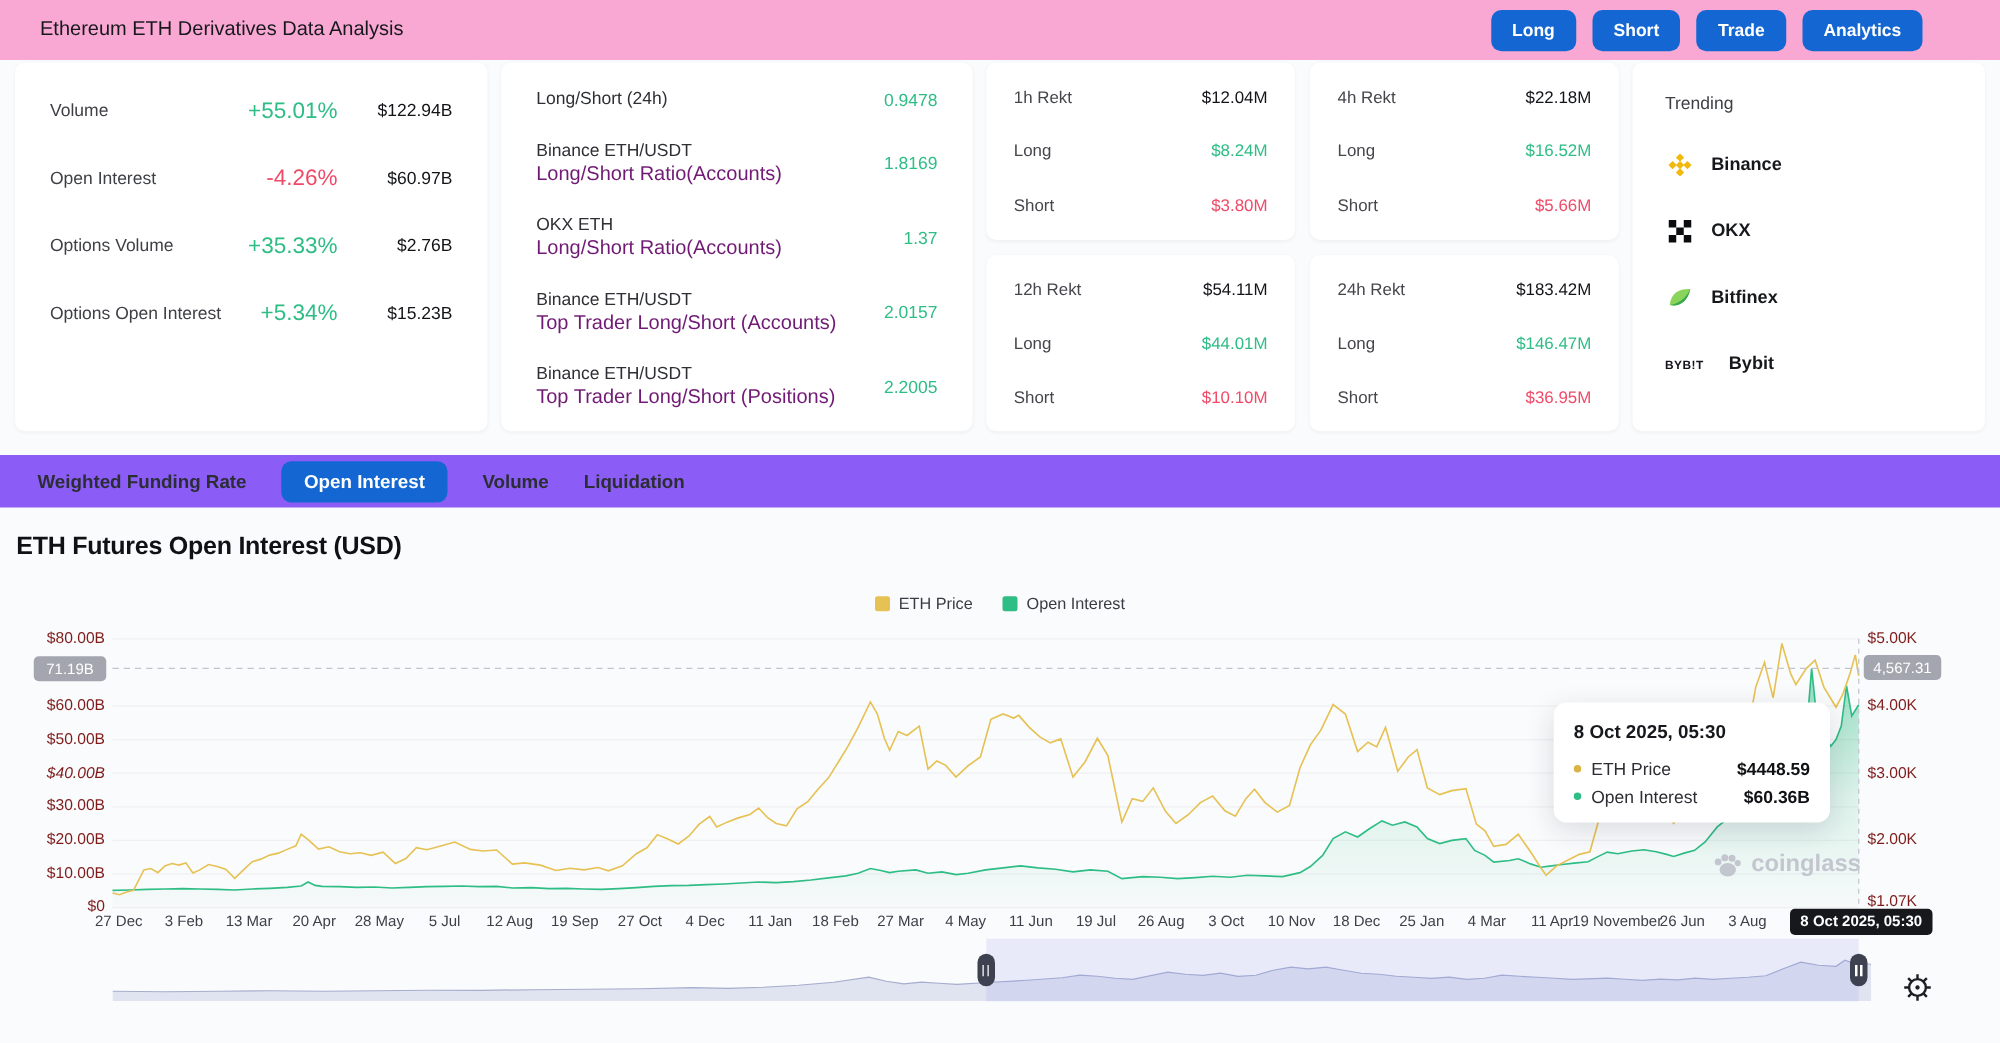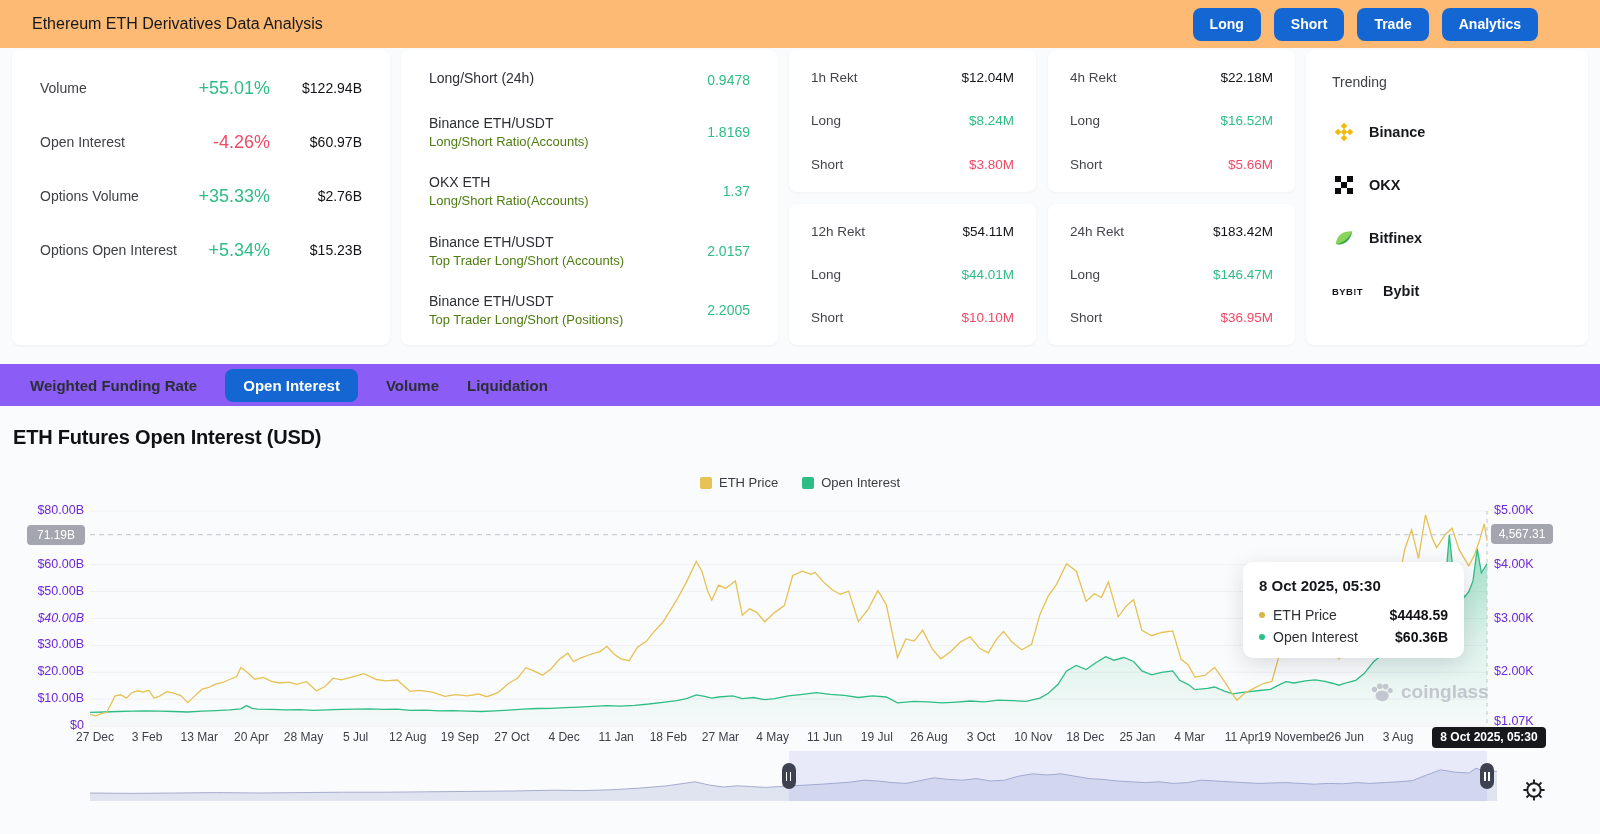--- a/index.html
+++ b/index.html
@@ -3,39 +3,39 @@
 <meta charset="utf-8">
 <style>
   * { box-sizing: border-box; }
   html,body { margin:0; padding:0; }
   body {
     width:1600px; height:834px; overflow:hidden; position:relative;
     background:#fafbfc; color:#17181c;
     font-family:"Liberation Sans","DejaVu Sans",sans-serif;
   }
   
-  .topbar { height:48px; background:#fdba74; display:flex; align-items:center;
+  .topbar { height:48px; background:#f9a8d4; display:flex; align-items:center;
     justify-content:space-between; padding:0 62px 0 32px; }
   .page-title { font-size:16px; font-weight:500; color:#17181c; }
   .topbar-buttons { display:flex; gap:13px; }
   .btn-primary { background:#1467d2; color:#fff; border:none; border-radius:8px;
     height:33px; padding:0 17px; font-size:14px; font-weight:700; font-family:inherit; cursor:pointer; }
   
   .cards-row { display:flex; gap:11px; margin:2px 12px 0; height:295px; }
   .card { background:#fff; border-radius:8px; box-shadow:0 1px 3px rgba(25,30,55,0.05); }
   .stats-card { width:378px; padding:26px 28px; display:flex; flex-direction:column; gap:30px; }
   .stat-row { display:flex; align-items:center; height:24px; }
   .stat-label { flex:1; font-size:14px; color:#3f4046; }
   .stat-change { width:86px; text-align:right; font-size:18px; }
   .stat-change.up { color:#2ebd85; } .stat-change.down { color:#f04a68; }
   .stat-value { width:92px; text-align:right; font-size:14px; color:#121316; font-weight:500; }
   .ratio-card { width:377px; padding:20px 28px 18px; display:flex; flex-direction:column; justify-content:space-between; }
   .ratio-row { display:flex; align-items:center; }
   .ratio-label .l1 { font-size:14px; color:#2e2f35; margin-bottom:3px; }
-  .ratio-label .l2 { font-size:13px; color:#4d7c0f; }
+  .ratio-label .l2 { font-size:16px; color:#701a75; }
   .ratio-value { margin-left:auto; font-size:14px; color:#2ebd85; font-weight:500; }
   .rekt-grid { width:506px; display:grid; grid-template-columns:1fr 1fr; grid-template-rows:1fr 1fr; gap:12px; }
   .rekt-card { padding:20px 22px; display:flex; flex-direction:column; justify-content:space-between; }
   .rekt-row { display:flex; justify-content:space-between; font-size:13.5px; }
   .rekt-row .k { color:#45464c; }
   .rekt-row .v { color:#131419; font-weight:500; }
   .rekt-row .v.green { color:#2ebd85; } .rekt-row .v.red { color:#f04a68; }
   .trending-card { flex:1; padding:24px 26px; }
   .trending-title { font-size:14px; color:#3f4046; margin-bottom:30px; }
   .trend-item { display:flex; align-items:center; gap:13px; margin-bottom:29px; height:24px; cursor:pointer; }
@@ -47,21 +47,21 @@
   .tab.active { background:#1467d2; color:#fff; padding:8px 18px; }
   
   .section-title { margin:20px 0 0 13px; font-size:20px; font-weight:800; color:#101114; height:33px; letter-spacing:-0.2px; }
   .chart-wrap { position:relative; width:1600px; height:374px; }
   .legend { position:absolute; top:16px; left:0; right:0; display:flex; justify-content:center; gap:24px; }
   .legend-item { display:flex; align-items:center; gap:7px; cursor:pointer; }
   .lg-sq { width:12px; height:12px; border-radius:2px; }
   .lg-label { font-size:13px; color:#3a3c44; }
   #main-svg, #nav-svg { position:absolute; }
   #main-svg { left:0; top:0; width:1600px; height:374px; }
-  .ytick { position:absolute; font-size:12.5px; color:#6d28d9; }
+  .ytick { position:absolute; font-size:12.5px; color:#7f1d1d; }
   .ytick.left { left:0; width:84px; text-align:right; }
   .ytick.right { left:1494px; text-align:left; }
   .axis-badge { position:absolute; height:20px; line-height:20px; border-radius:4px;
     background:#a3a6ae; color:#fff; font-size:12px; text-align:center; }
   .xtick { position:absolute; top:271px; font-size:12px; color:#3d4049; transform:translateX(-50%); white-space:nowrap; }
   .x-end-badge { position:absolute; top:268px; left:1432px; width:114px; height:21px; background:#17181c;
     color:#fff; font-size:12px; font-weight:700; border-radius:4px; text-align:center; line-height:21px; }
   .tooltip { position:absolute; left:1243px; top:103px; width:221px; background:#fff; border-radius:10px;
     box-shadow:0 6px 22px rgba(25,30,50,0.14); padding:15px 16px 13px; z-index:5; }
   .tooltip-title { font-size:15px; font-weight:600; color:#17181c; margin-bottom:13px; }

